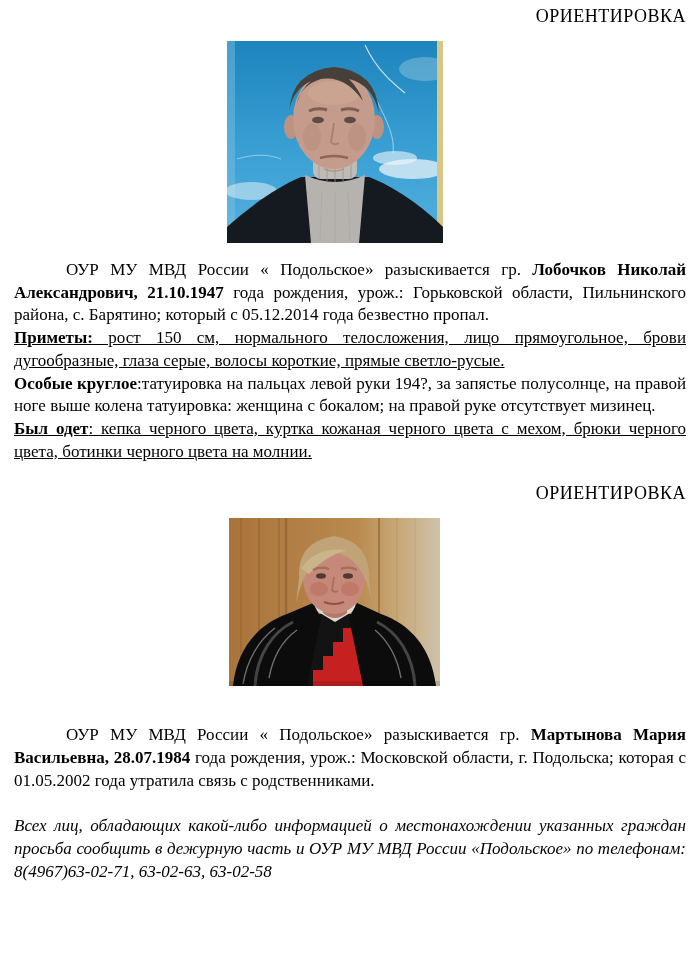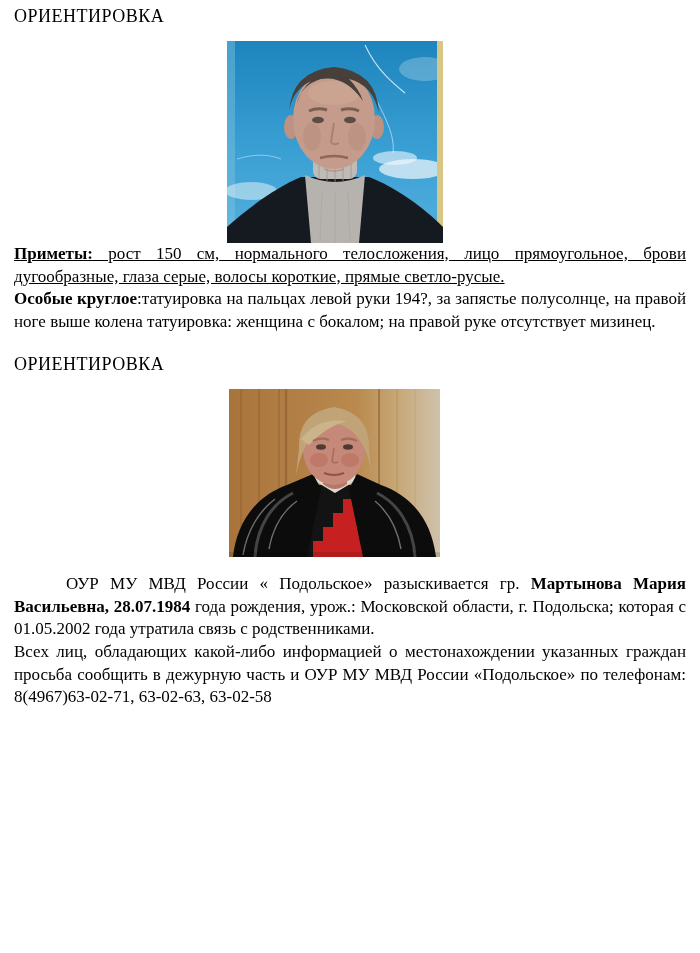--- a/index.html
+++ b/index.html
@@ -11,21 +11,21 @@
     width: 700px;
     height: 953px;
     overflow: hidden;
     font-family: "Liberation Serif", serif;
     color: #000000;
   }
   .page {
     padding: 6px 14px 0 14px;
   }
   .doc-title {
-    text-align: left;
+    text-align: right;
     font-size: 18px;
     line-height: 20px;
     letter-spacing: 0.5px;
   }
   .doc-title.second {
     margin-top: 20px;
   }
   .photo-frame {
     line-height: 0;
   }
@@ -45,23 +45,25 @@
     font-size: 17px;
     line-height: 22.7px;
   }
   p.intro {
     text-indent: 52px;
   }
   p.first-after-photo {
     margin-top: 16px;
   }
   p.intro2 {
-    margin-top: 16px;
+    margin-top: 38px;
   }
   p.contact {
+    margin-top: 23px;
+    font-style: italic;
   }
   .u { text-decoration: underline; }
   b.lbl { font-weight: bold; }
 </style>
 </head>
 <body>
 
 <div class="page">
 
   <div class="doc-title">ОРИЕНТИРОВКА</div>
@@ -101,25 +103,27 @@
       <path d="M82,70 Q90,66 100,69" stroke="#7a5f52" stroke-width="3" fill="none"></path>
       <path d="M114,69 Q124,66 132,70" stroke="#7a5f52" stroke-width="3" fill="none"></path>
       <ellipse cx="91" cy="79" rx="6" ry="3.2" fill="#5c4c46"></ellipse>
       <ellipse cx="123" cy="79" rx="6" ry="3.2" fill="#5c4c46"></ellipse>
       <path d="M107,82 L104,101 Q107,105 112,102" stroke="#ab8170" stroke-width="2" fill="none"></path>
       <path d="M93,117 Q107,113 121,117" stroke="#8d6757" stroke-width="2.5" fill="none"></path>
       <path d="M97,128 Q107,132 117,128" stroke="#b08875" stroke-width="1.5" fill="none" opacity="0.7"></path>
     </svg>
   </div>
 
+  <p class="para intro first-after-photo"><span>ОУР МУ МВД России « Подольское» разыскивается гр. </span><b class="lbl">Лобочков Николай Александрович, 21.10.1947</b><span> года рождения, урож.: Горьковской области, Пильнинского района, с. Барятино;  который  с 05.12.2014 года безвестно пропал.</span></p>
 
   <p class="para"><b class="lbl u">Приметы:</b><span class="u"> рост 150 см, нормального телосложения, лицо прямоугольное, брови дугообразные, глаза серые, волосы короткие, прямые светло-русые.</span></p>
 
   <p class="para"><b class="lbl">Особые круглое</b><span>:татуировка на пальцах левой руки 194?, за запястье полусолнце, на правой ноге выше колена татуировка: женщина с бокалом; на правой руке отсутствует мизинец.</span></p>
 
+  <p class="para"><b class="lbl u">Был одет</b><span class="u">: кепка черного цвета, куртка кожаная черного цвета с мехом, брюки черного цвета, ботинки черного цвета на молнии.</span></p>
 
   <div class="doc-title second">ОРИЕНТИРОВКА</div>
 
   <div class="photo-frame woman">
     <svg viewBox="0 0 211 168" width="211" height="168">
       <defs>
         <linearGradient id="wood" x1="0" y1="0" x2="1" y2="0">
           <stop offset="0" stop-color="#a9743c"></stop>
           <stop offset="0.6" stop-color="#b9894e"></stop>
           <stop offset="0.8" stop-color="#c7a877"></stop>

